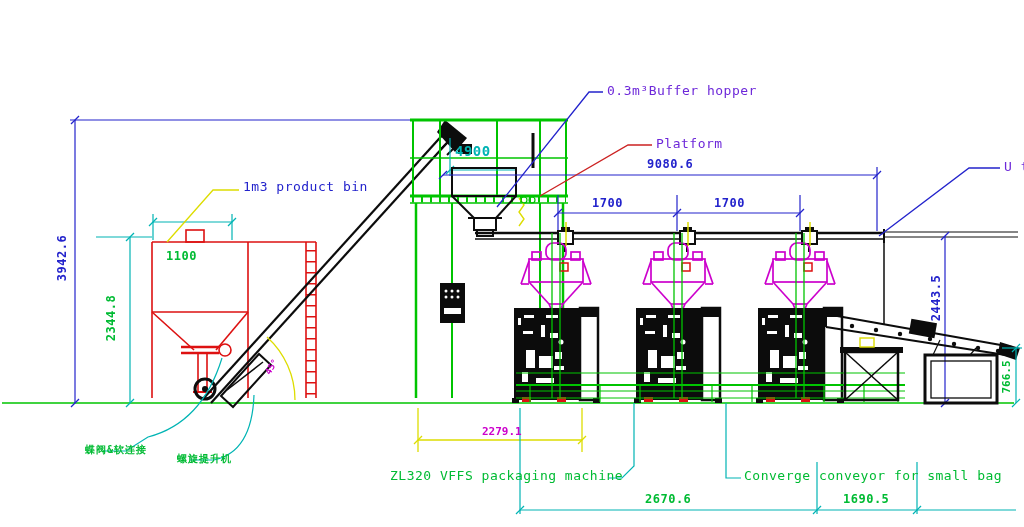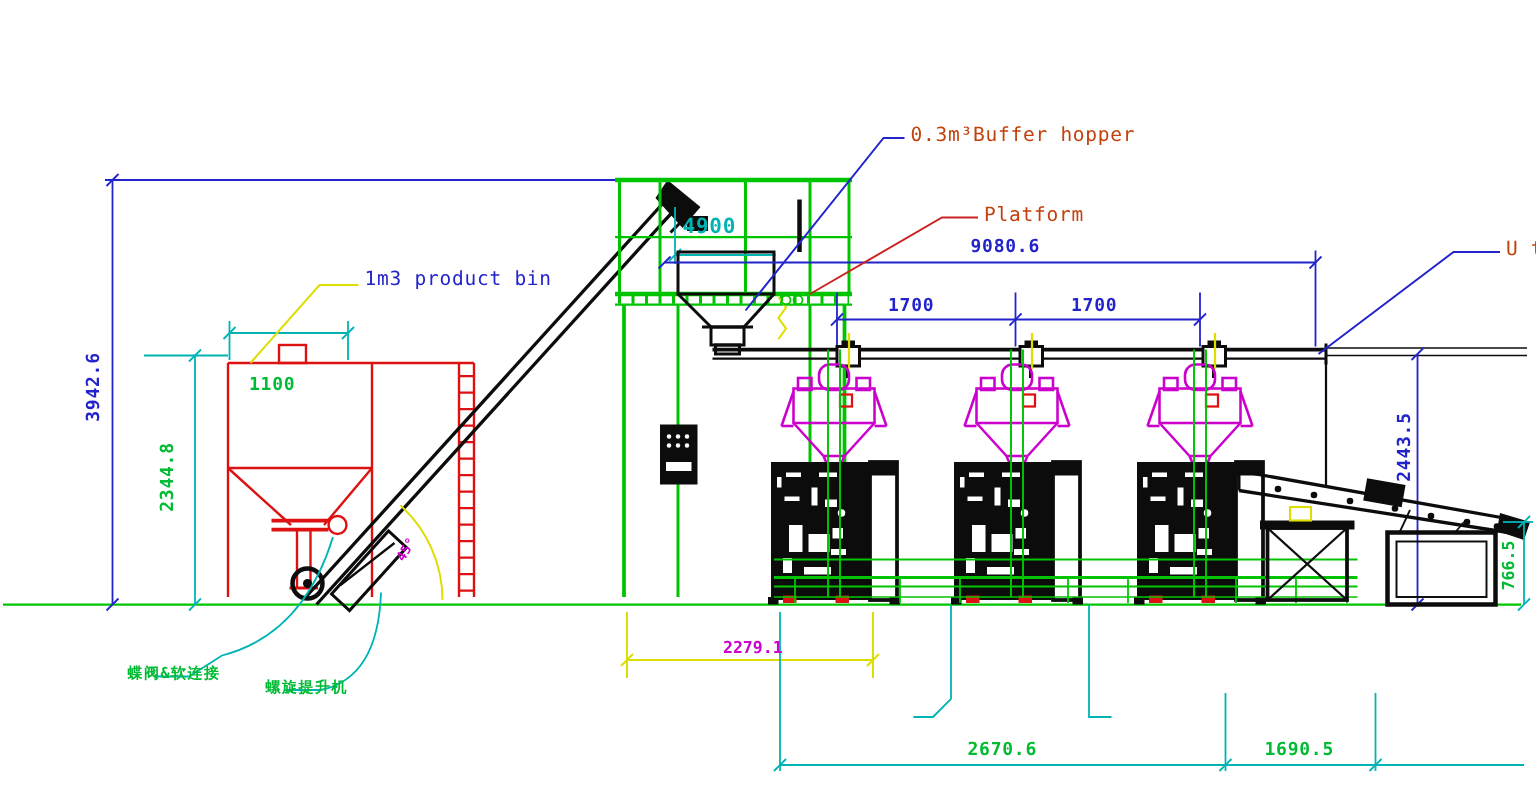--- a/index.html
+++ b/index.html
@@ -5,21 +5,21 @@
   html,body{margin:0;padding:0;background:#fff;}
   .stage{position:relative;width:1024px;height:527px;background:#ffffff;overflow:hidden;
          font-family:"DejaVu Sans Mono","Liberation Mono",monospace;}
   .stage svg{position:absolute;left:0;top:0;}
   .t{position:absolute;white-space:nowrap;line-height:1;}
   .dim{font-weight:bold;font-size:12px;letter-spacing:0.5px;}
   .dim-s{font-weight:bold;font-size:11px;}
   .lbl{font-size:13px;letter-spacing:0.5px;}
   .cn{font-size:10px;font-weight:bold;letter-spacing:1px;padding-left:39px;}
   .rot{transform:translate(-50%,-50%) rotate(-90deg);}
-  .c-blue{color:#2323cc;} .c-green{color:#00bb33;} .c-red{color:#c2410c;}
+  .c-blue{color:#2323cc;} .c-green{color:#00bb33;} .c-red{color:#6d28d9;}
   .c-cyan{color:#00b4b4;text-align:right;} .c-mag{color:#cc00cc;}
 </style>
 </head>
 <body>
 
 <div class="stage">
 
 <svg width="1024" height="527" viewBox="0 0 1024 527">
 
   <defs>
@@ -318,16 +318,18 @@
 <span class="t dim-s c-mag" style="left:482px;top:426px;">2279.1</span>
 <span class="t dim c-green" style="left:645px;top:493px;">2670.6</span>
 <span class="t dim c-green" style="left:843px;top:493px;">1690.5</span>
 <span class="t dim-s c-green rot" style="left:1006px;top:377px;">766.5</span>
 <span class="t c-mag" style="left:272px;top:367px;font-size:9px;font-weight:bold;transform:translate(-50%,-50%) rotate(-60deg);">45°</span>
 
 <span class="t lbl c-blue" style="left:243px;top:180px;">1m3 product bin</span>
 <span class="t lbl c-red" style="left:607px;top:84px;">0.3m³Buffer hopper</span>
 <span class="t lbl c-red" style="left:656px;top:137px;">Platform</span>
 <span class="t lbl c-red" style="left:1004px;top:160px;">U ty</span>
+<span class="t lbl c-green" style="left:390px;top:469px;">ZL320 VFFS packaging machine</span>
+<span class="t lbl c-green" style="left:744px;top:469px;">Converge conveyor for small bag</span>
 <span class="t cn c-green" style="left:46px;top:445px;">蝶阀&amp;软连接</span>
 <span class="t cn c-green" style="left:138px;top:454px;">螺旋提升机</span>
 
 </div>
 
 </body></html>

